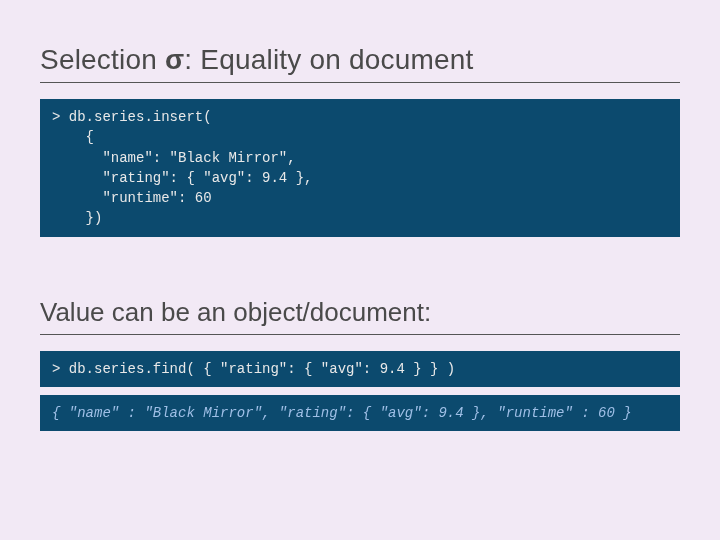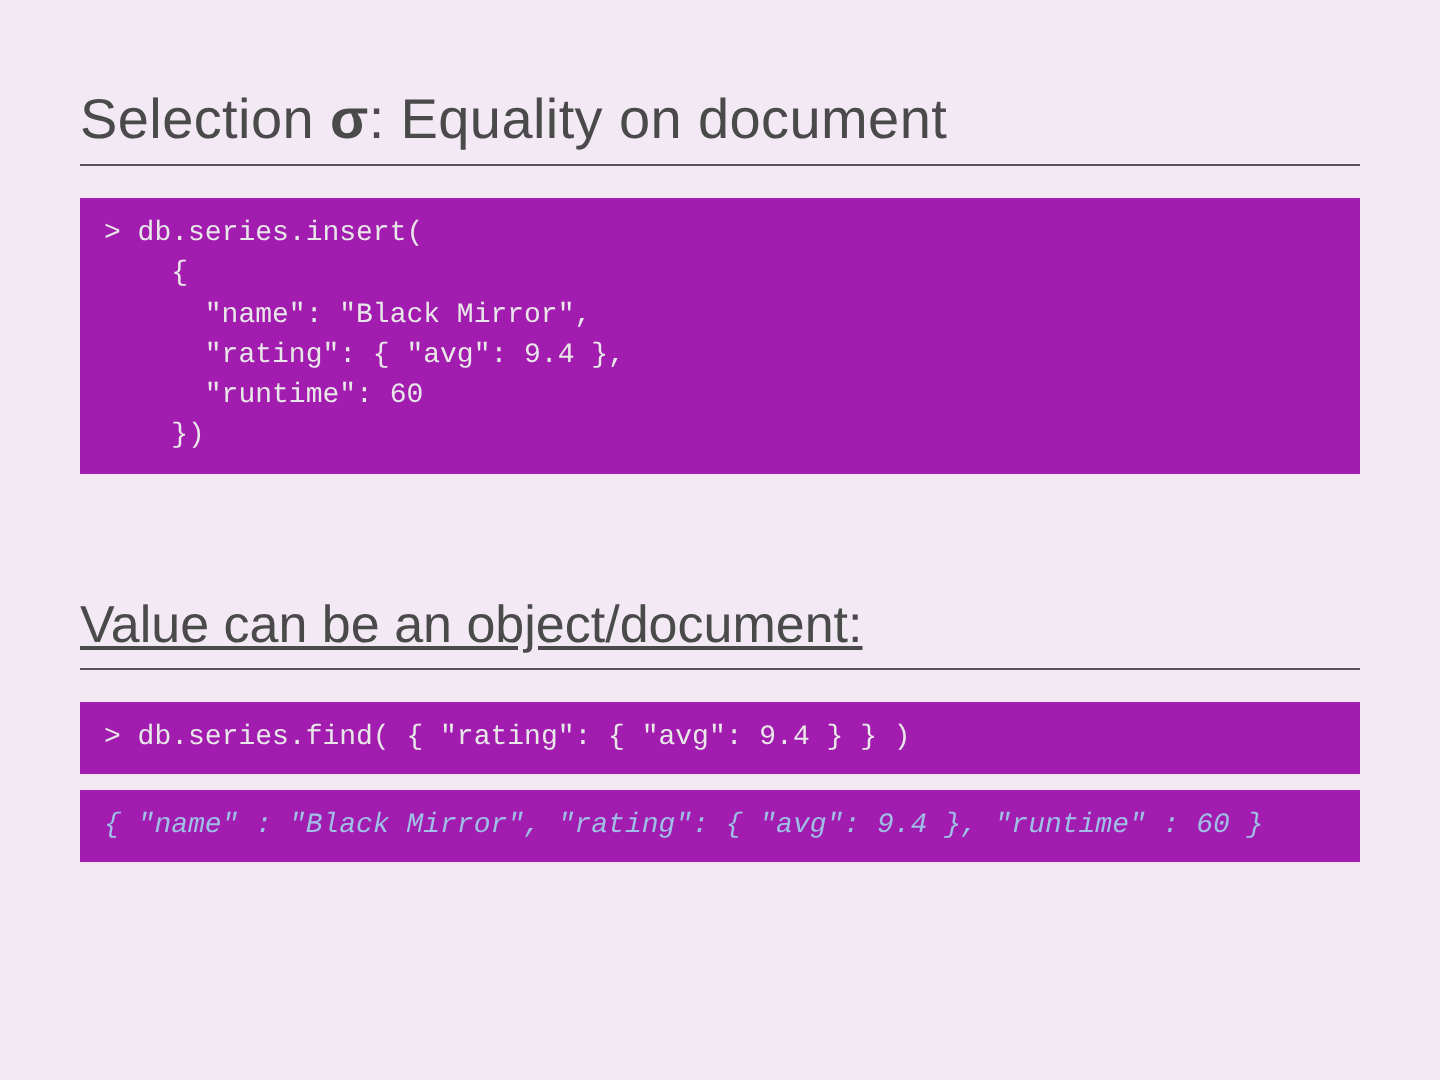--- a/index.html
+++ b/index.html
@@ -26,21 +26,21 @@
   }
   .sigma {
     font-weight: 600;
   }
   .rule {
     border: none;
     border-top: 1px solid #555;
     margin: 0 0 16px 0;
   }
   .codeblock {
-    background: #a21caf;
+    background: #0c4a6e;
     color: #e8e8e8;
     font-family: Consolas, "Courier New", monospace;
     font-size: 14px;
     line-height: 1.45;
     padding: 8px 12px;
     white-space: pre;
     border-radius: 0;
     margin-bottom: 8px;
   }
   .codeblock .prompt {
@@ -48,21 +48,20 @@
   }
   .codeblock .result {
     color: #9fbfe6;
     font-style: italic;
   }
   .subtitle {
     font-size: 26px;
     font-weight: 300;
     color: #4a4a4a;
     margin: 60px 0 6px 0;
-    text-decoration: underline;
   }
 </style>
 </head>
 <body>
 
 <div class="slide">
 
   <h1 class="title">
     <span>Selection </span><span class="sigma">σ</span><span>: Equality on document</span>
   </h1>

